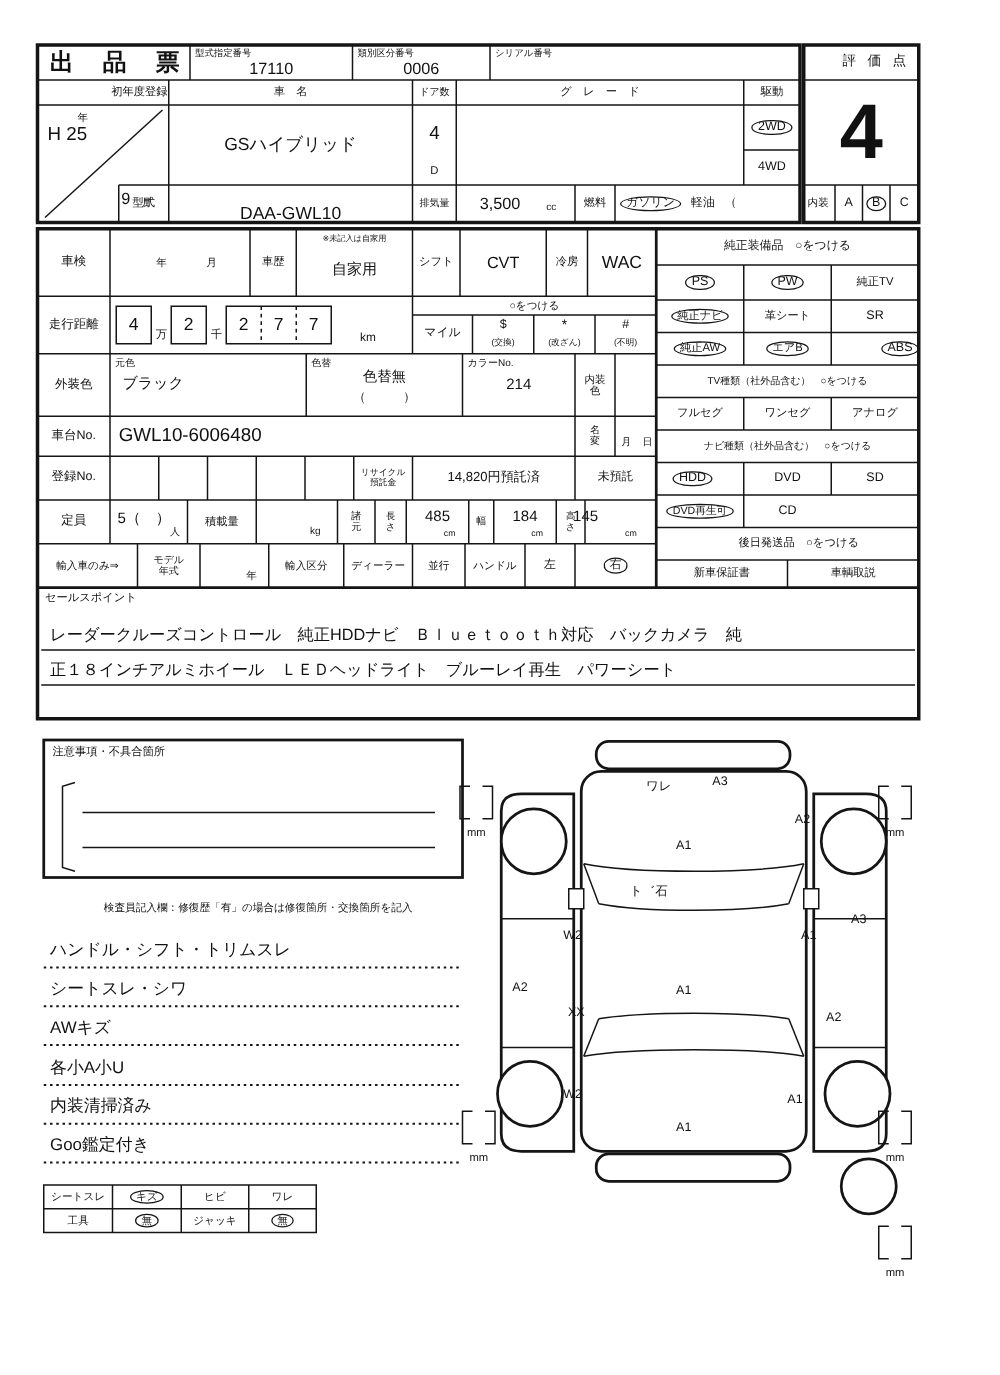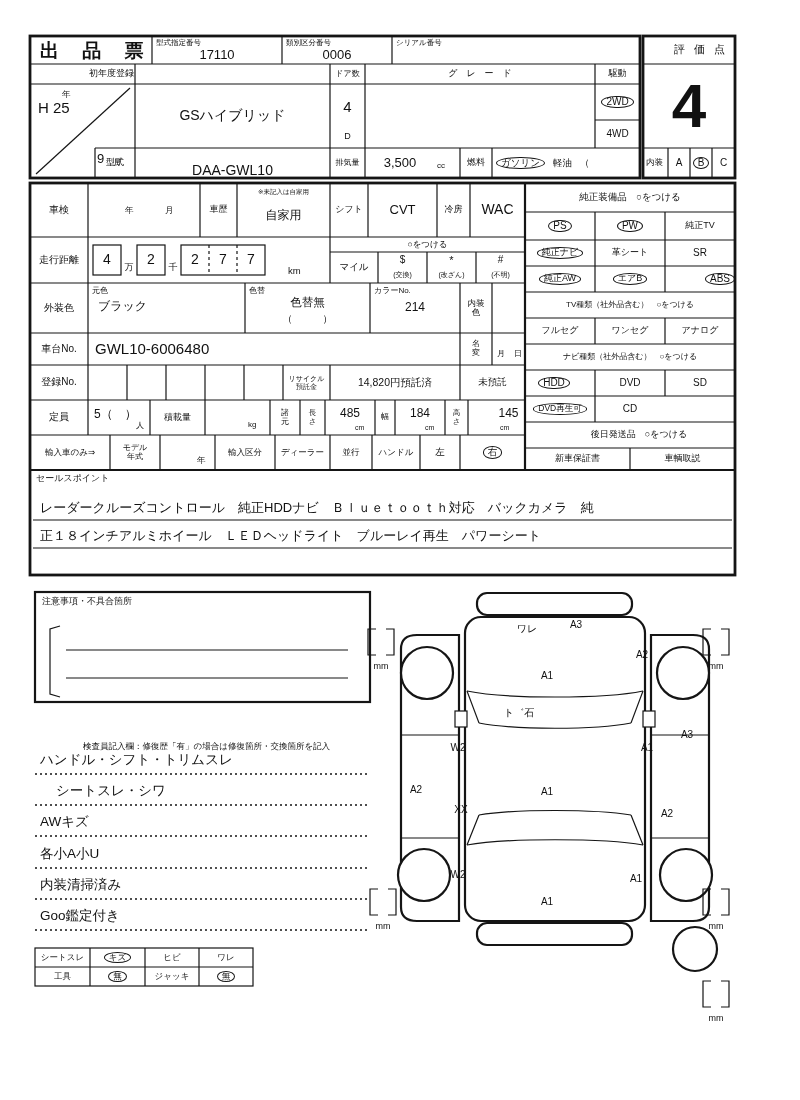--- a/index.html
+++ b/index.html
@@ -233,20 +233,21 @@
 <div class="c" style="left:643px;top:38px;width:92px;height:24px;font-size:11px;letter-spacing:3px;margin-left:12px;">評 価 点</div>
 <div class="c b" style="left:643px;top:64px;width:92px;height:84px;font-size:62px;">4</div>
 <div class="c" style="left:641px;top:148px;width:27px;height:30px;font-size:8.5px;">内装</div>
 <div class="c" style="left:668px;top:148px;width:22px;height:30px;font-size:10px;">A</div>
 <div class="c" style="left:690px;top:148px;width:22px;height:30px;">
       <span class="circ sm" style="font-size:10px;">B</span>
     </div>
 <div class="c" style="left:712px;top:148px;width:23px;height:30px;font-size:10px;">C</div>
 
 <div class="c" style="left:30px;top:64px;width:105px;height:20px;font-size:9px;margin-left:29px;">初年度登録</div>
+<div class="c" style="left:135px;top:64px;width:195px;height:20px;font-size:9px;">車　名</div>
 <div class="c" style="left:330px;top:64px;width:35px;height:20px;font-size:8px;">ドア数</div>
 <div class="c" style="left:365px;top:64px;width:230px;height:20px;font-size:9px;">グ　レ　ー　ド</div>
 <div class="c" style="left:595px;top:64px;width:45px;height:20px;font-size:9px;">駆動</div>
 
 <div class="t" style="left:62px;top:90px;font-size:8.5px;">年</div>
 <div class="t" style="left:38px;top:100px;font-size:15px;">H 25</div>
 <div class="t" style="left:97px;top:152px;font-size:13px;">9</div>
 <div class="t" style="left:113px;top:158px;font-size:8.5px;">月</div>
 <div class="c" style="left:135px;top:84px;width:195px;height:64px;font-size:14px;">GSハイブリッド</div>
 <div class="c" style="left:330px;top:86px;width:35px;height:42px;font-size:15px;">4</div>
@@ -381,21 +382,21 @@
 </div>
 <div class="c" style="left:325px;top:400px;width:50px;height:26px;font-size:12px;">485</div>
 <div class="t" style="left:355px;top:424px;font-size:7px;">cm</div>
 <div class="c" style="left:375px;top:400px;width:20px;height:35px;font-size:8px;">幅</div>
 <div class="c" style="left:395px;top:400px;width:50px;height:26px;font-size:12px;">184</div>
 <div class="t" style="left:425px;top:424px;font-size:7px;">cm</div>
 <div class="c col" style="left:445px;top:400px;width:23px;height:35px;font-size:7.5px;">
   <span>高</span>
   <span>さ</span>
 </div>
-<div class="c" style="left:480px;top:400px;width:57px;height:26px;font-size:12px;">145</div>
+<div class="c" style="left:440px;top:400px;width:57px;height:26px;font-size:12px;">145</div>
 <div class="t" style="left:500px;top:424px;font-size:7px;">cm</div>
 
 <div class="c" style="left:525px;top:422px;width:228px;height:26px;font-size:9px;">後日発送品　○をつける</div>
 <div class="c" style="left:525px;top:448px;width:105px;height:22px;font-size:9px;">新車保証書</div>
 <div class="c" style="left:630px;top:448px;width:105px;height:22px;font-size:9px;">車輌取説</div>
 
 <div class="c" style="left:30px;top:435px;width:80px;height:35px;font-size:8.5px;">輸入車のみ⇒</div>
 <div class="c col" style="left:110px;top:435px;width:50px;height:35px;font-size:8px;">
   <span>モデル</span>
   <span>年式</span>
@@ -409,23 +410,23 @@
 <div class="c" style="left:460px;top:435px;width:65px;height:35px;">
       <span class="circ sm" style="font-size:9.5px;">右</span>
     </div>
 
 <div class="t" style="left:36px;top:474px;font-size:9px;">セールスポイント</div>
 <div class="t" style="left:40px;top:501px;font-size:13px;">レーダークルーズコントロール　純正HDDナビ　Ｂｌｕｅｔｏｏｔｈ対応　バックカメラ　純</div>
 <div class="t" style="left:40px;top:529px;font-size:13px;">正１８インチアルミホイール　ＬＥＤヘッドライト　ブルーレイ再生　パワーシート</div>
 
 <div class="t" style="left:42px;top:597px;font-size:9px;">注意事項・不具合箇所</div>
 
-<div class="t" style="left:35px;top:742px;font-size:8.5px;padding-left:48px;">検査員記入欄：修復歴「有」の場合は修復箇所・交換箇所を記入</div>
+<div class="t" style="left:35px;top:722px;font-size:8.5px;padding-left:48px;">検査員記入欄：修復歴「有」の場合は修復箇所・交換箇所を記入</div>
 <div class="t" style="left:40px;top:753px;font-size:13.5px;">ハンドル・シフト・トリムスレ</div>
-<div class="t" style="left:40px;top:784px;font-size:13.5px;margin-left:16px;">シートスレ・シワ</div>
+<div class="t" style="left:40px;top:784px;font-size:13.5px;">シートスレ・シワ</div>
 <div class="t" style="left:40px;top:815px;font-size:13.5px;">AWキズ</div>
 <div class="t" style="left:40px;top:847px;font-size:13.5px;">各小A小U</div>
 <div class="t" style="left:40px;top:878px;font-size:13.5px;">内装清掃済み</div>
 <div class="t" style="left:40px;top:909px;font-size:13.5px;">Goo鑑定付き</div>
 
 <div class="c" style="left:35px;top:948px;width:55px;height:19px;font-size:8.5px;">シートスレ</div>
 <div class="c" style="left:90px;top:948px;width:55px;height:19px;">
       <span class="circ sm" style="font-size:8.5px;">キズ</span>
     </div>
 <div class="c" style="left:145px;top:948px;width:54px;height:19px;font-size:8.5px;">ヒビ</div>

